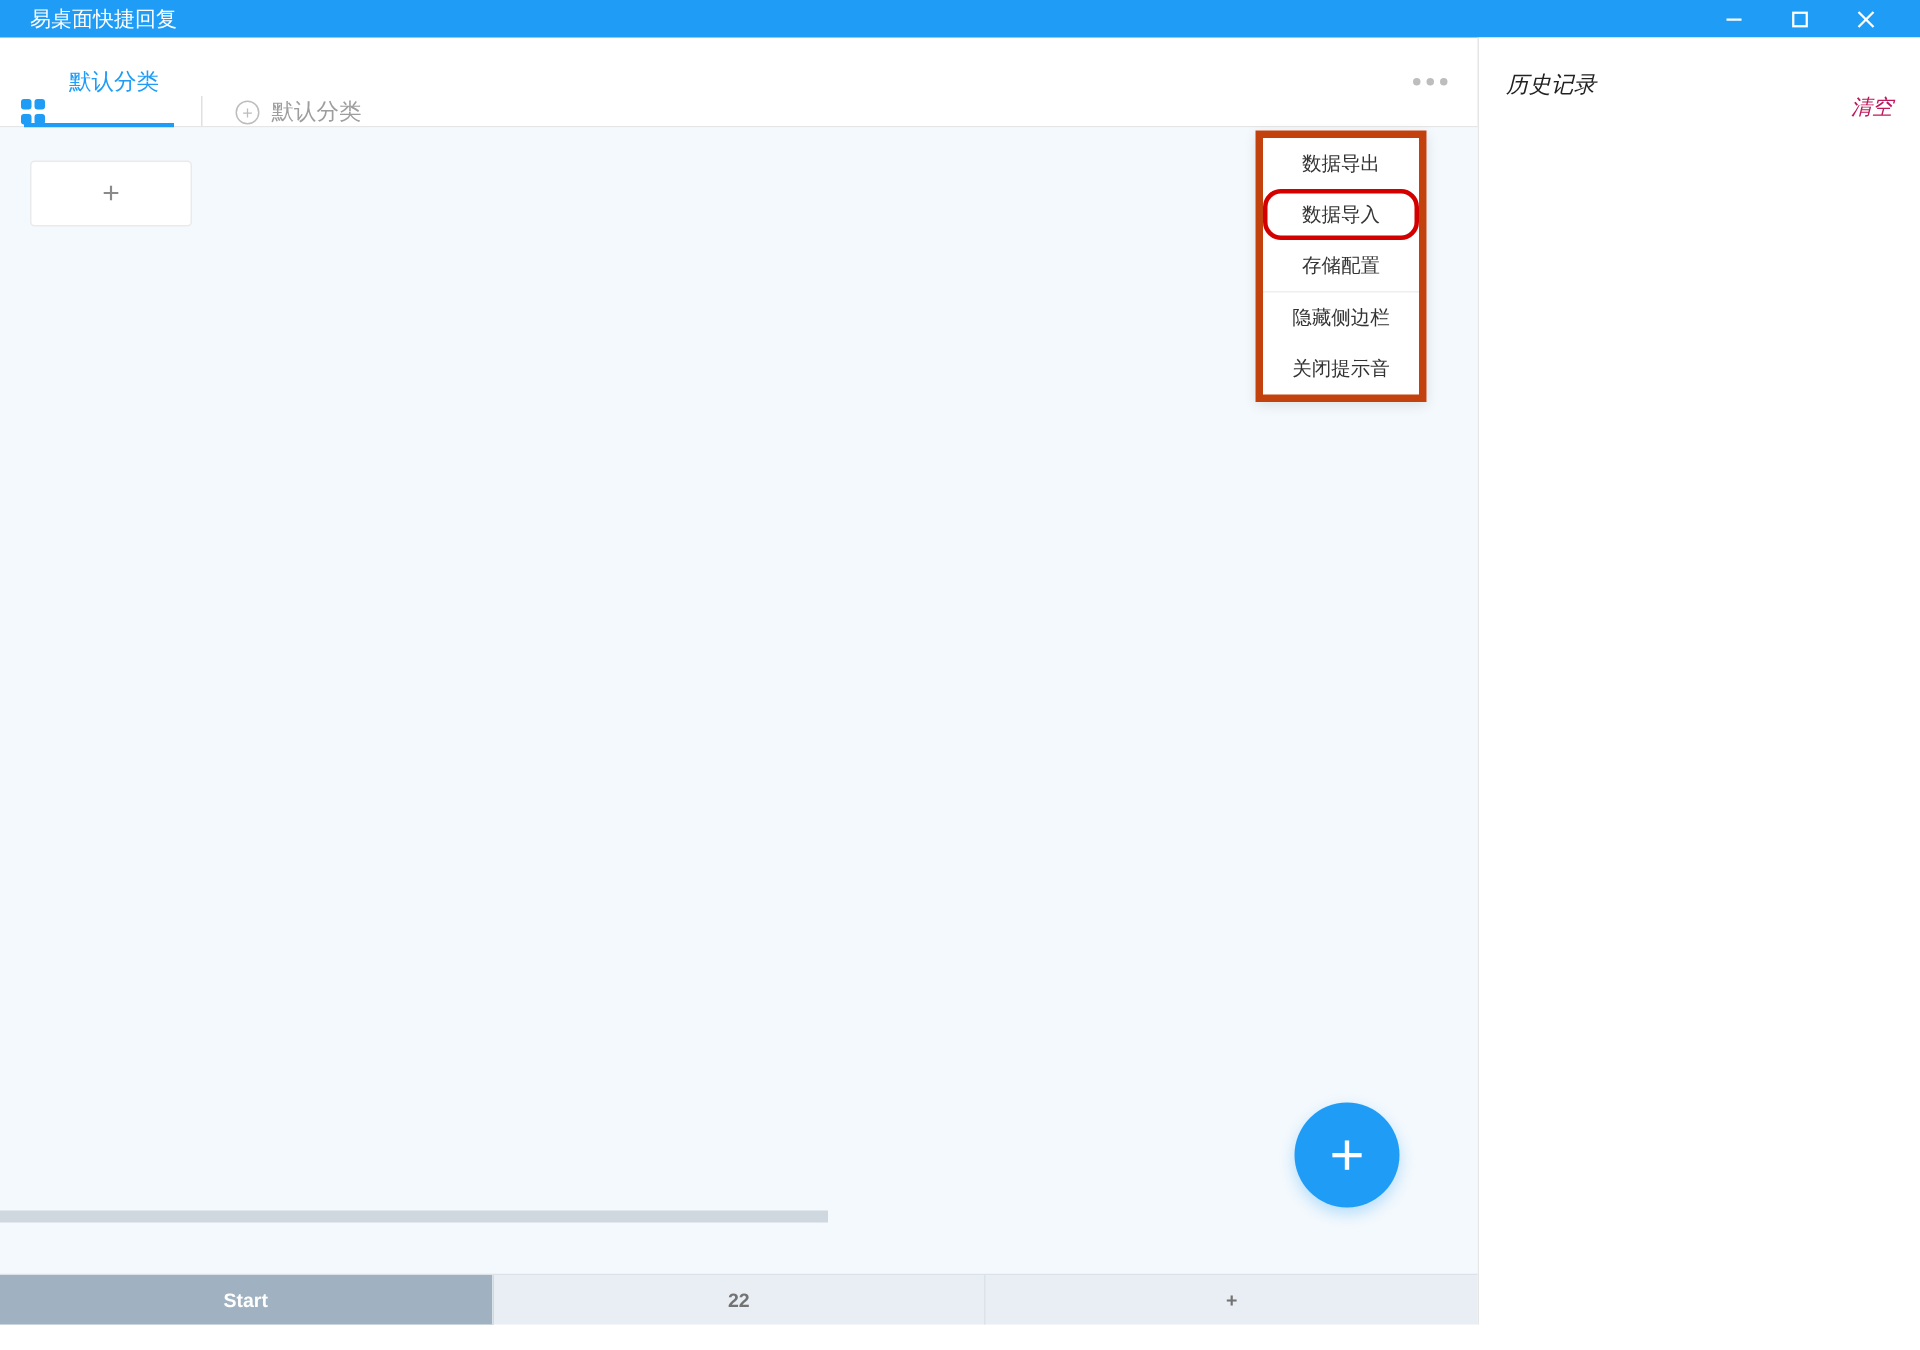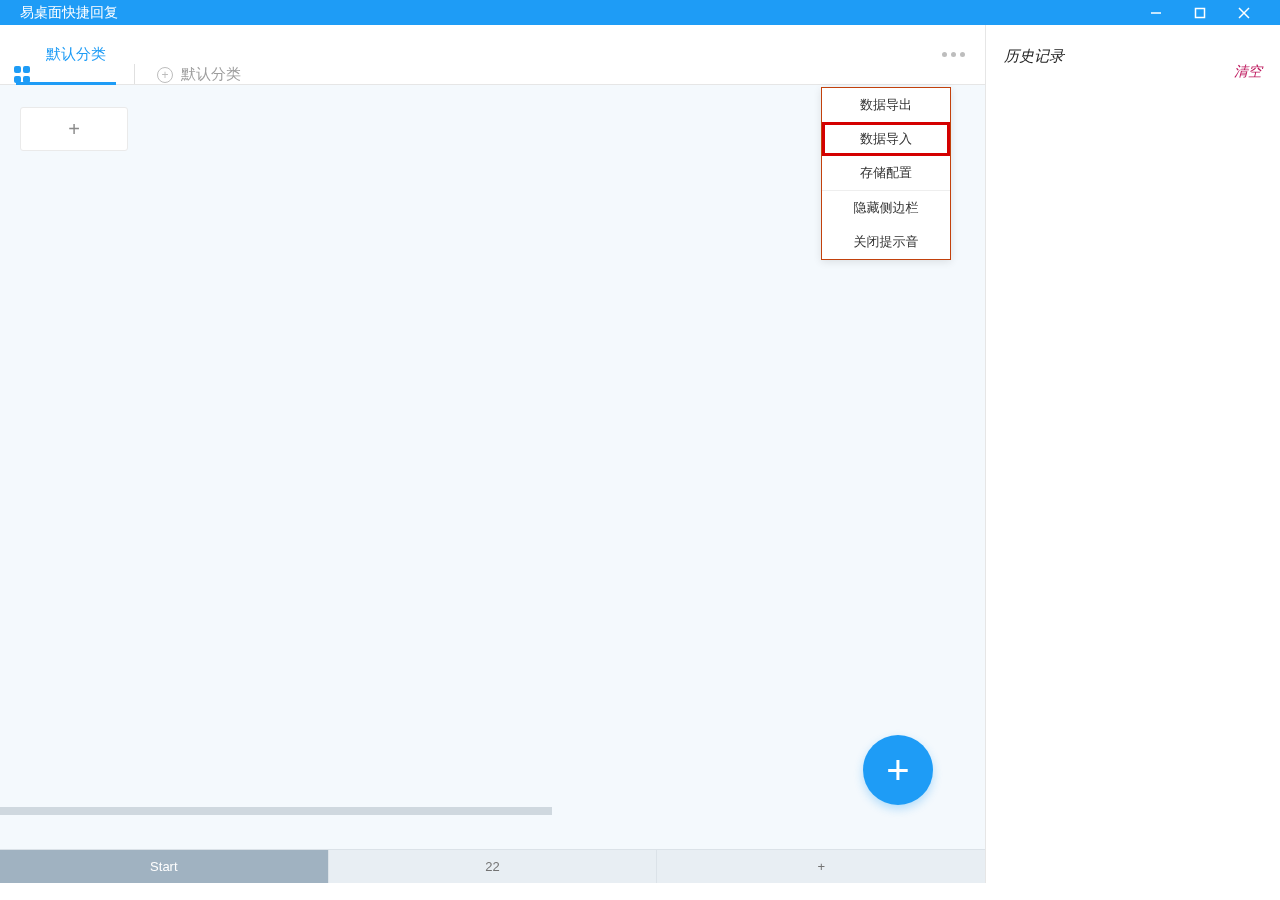--- a/index.html
+++ b/index.html
@@ -113,20 +113,21 @@
     cursor: pointer;
     box-shadow: 0 4px 10px rgba(30,156,246,0.3);
   }
 
   
   .bottom-tabs {
     height: 34px;
     display: flex;
     background: #e8eef3;
     border-top: 1px solid #dbe2e8;
+    font-weight: bold;
   }
   .bottom-tab {
     flex: 1;
     display: flex; align-items: center; justify-content: center;
     font-size: 13px; color: #737373;
     border-right: 1px solid #dbe2e8;
     cursor: pointer;
   }
   .bottom-tab.active { background: #a0b2c1; color: #fff; }
   .bottom-tab:last-child { border-right: none; }
@@ -143,35 +144,36 @@
   .history .h-title { color: #222; }
   .history .h-clear {
     position: absolute; right: 18px; top: 38px;
     color: #be185d; font-size: 14px; cursor: pointer;
   }
 
   
   .dropdown {
     position: absolute;
     right: 34px; top: 62px;
-    width: 130px;
+    width: 114px;
     background: #fff;
-    border: 1px solid #c2410c;
+    border: 5px solid #c2410c;
     box-shadow: 0 2px 8px rgba(0,0,0,0.1);
     z-index: 10;
     font-size: 13px;
   }
   .dropdown .item {
     height: 34px;
     display: flex; align-items: center; justify-content: center;
     color: #333; cursor: pointer;
   }
   .dropdown .item.highlighted {
     outline: 3px solid #d40000;
     outline-offset: -3px;
+    border-radius: 12px;
   }
   .dropdown .sep { height: 1px; background: #eee; }
 
   
   .scrollbar-hint {
     position: absolute;
     left: 0; bottom: 34px;
     height: 8px; width: 56%;
     background: #cfd8df;
   }

